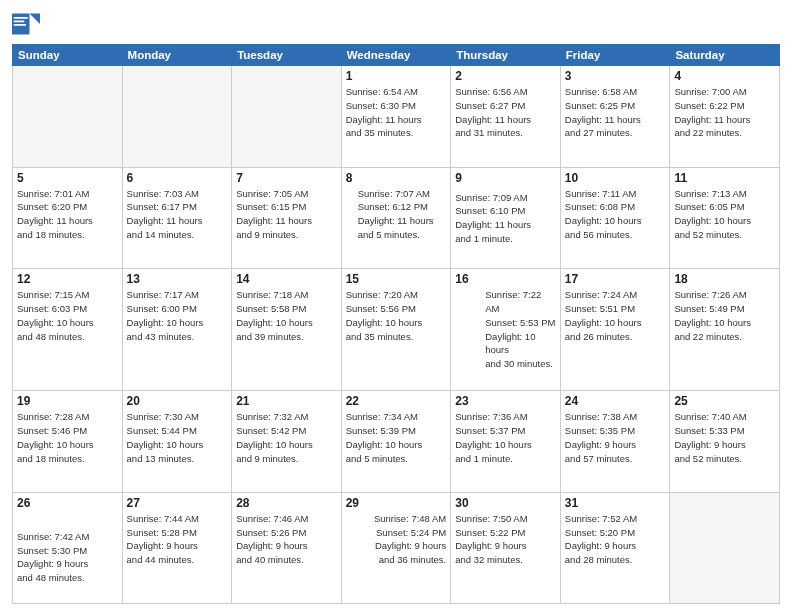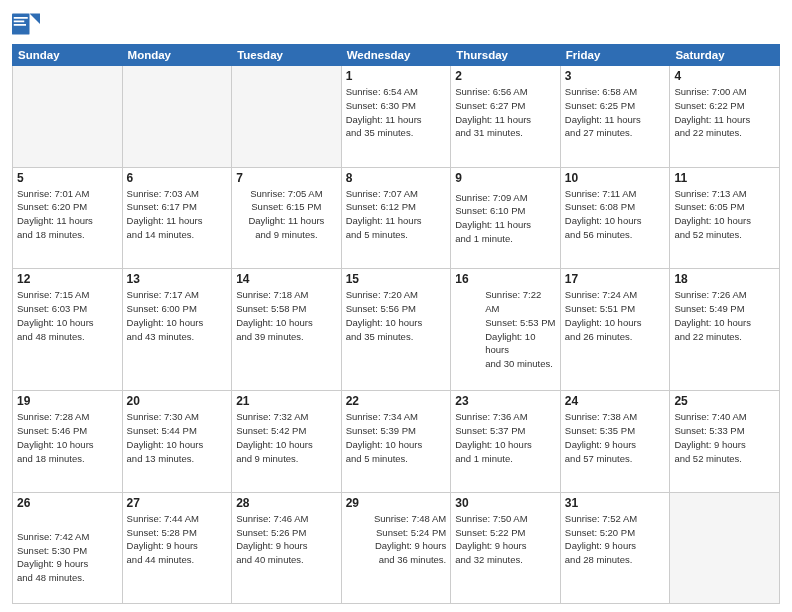--- a/index.html
+++ b/index.html
@@ -184,28 +184,28 @@
           </td>
           <td>
             <span class="day-num">6</span>
             <div class="day-info" style="white-space: pre-line;">Sunrise: 7:03 AM
 Sunset: 6:17 PM
 Daylight: 11 hours
 and 14 minutes.</div>
           </td>
           <td>
             <span class="day-num">7</span>
-            <div class="day-info" style="white-space: pre-line; text-align: center;">Sunrise: 7:05 AM
+            <div class="day-info" style="white-space: pre-line;">Sunrise: 7:05 AM
 Sunset: 6:15 PM
 Daylight: 11 hours
 and 9 minutes.</div>
           </td>
           <td>
             <span class="day-num">8</span>
-            <div class="day-info" style="white-space: pre-line;">Sunrise: 7:07 AM
+            <div class="day-info" style="white-space: pre-line; margin-left: 12px;">Sunrise: 7:07 AM
 Sunset: 6:12 PM
 Daylight: 11 hours
 and 5 minutes.</div>
           </td>
           <td>
             <span class="day-num">9</span>
             <div class="day-info" style="white-space: pre-line; margin-top: 6px;">Sunrise: 7:09 AM
 Sunset: 6:10 PM
 Daylight: 11 hours
 and 1 minute.</div>

